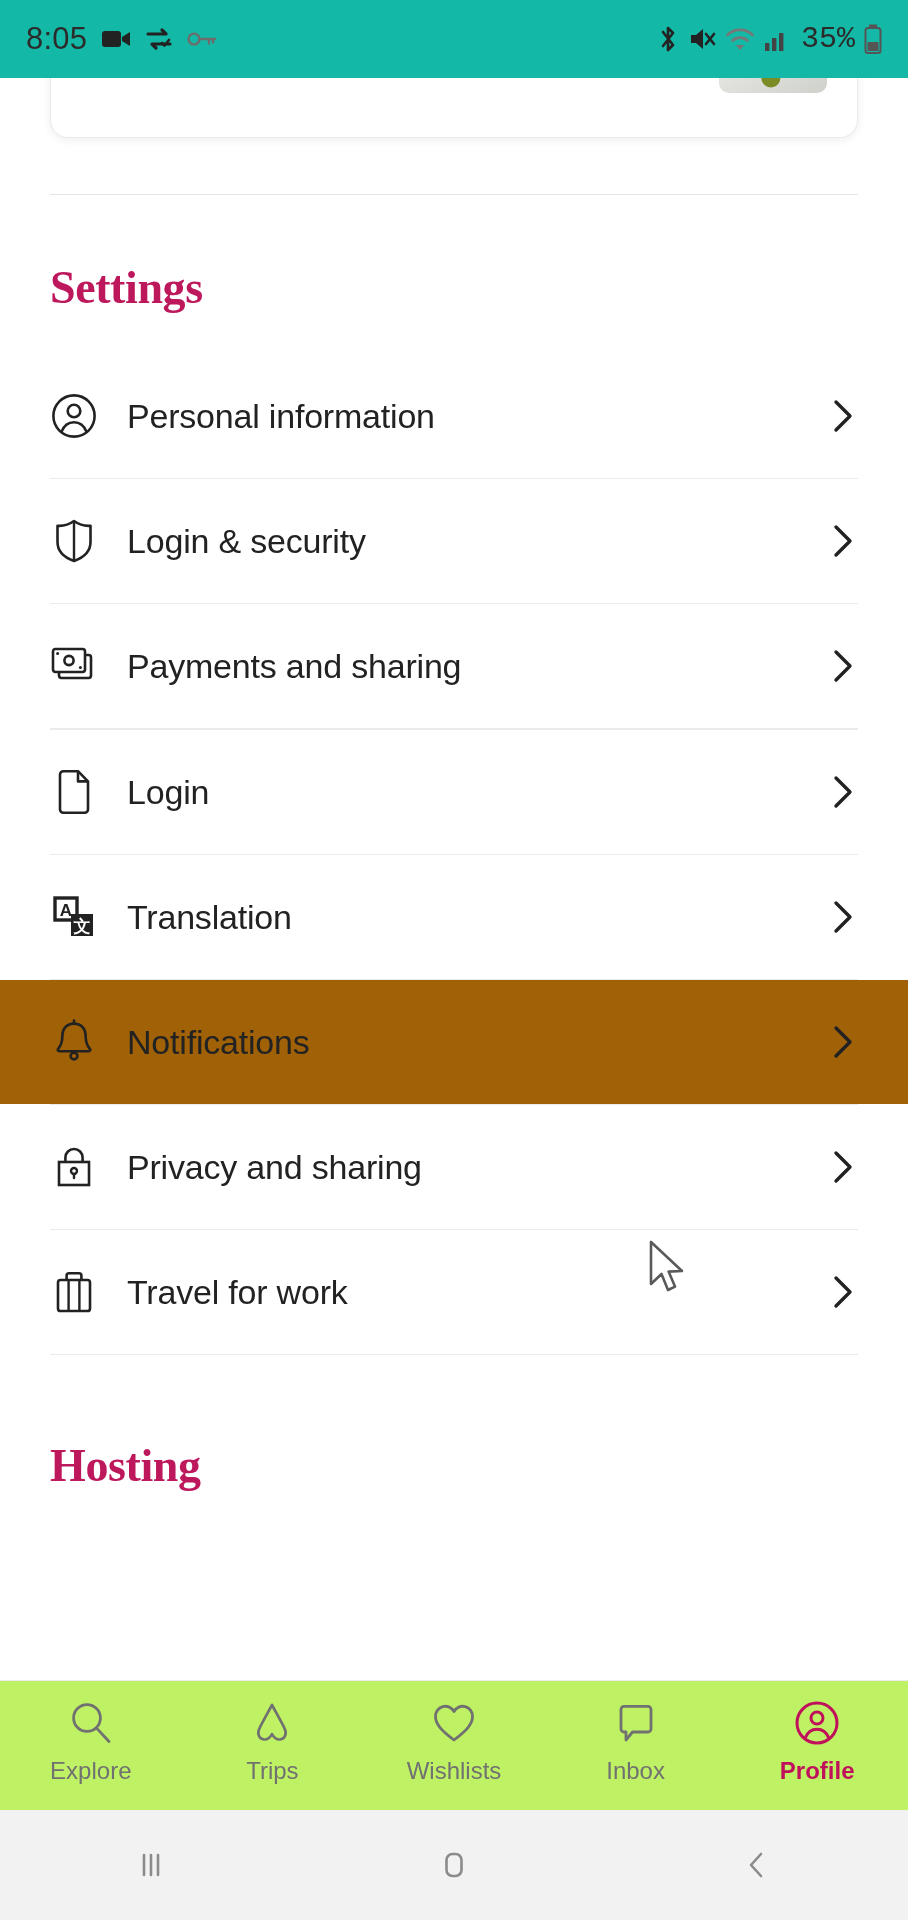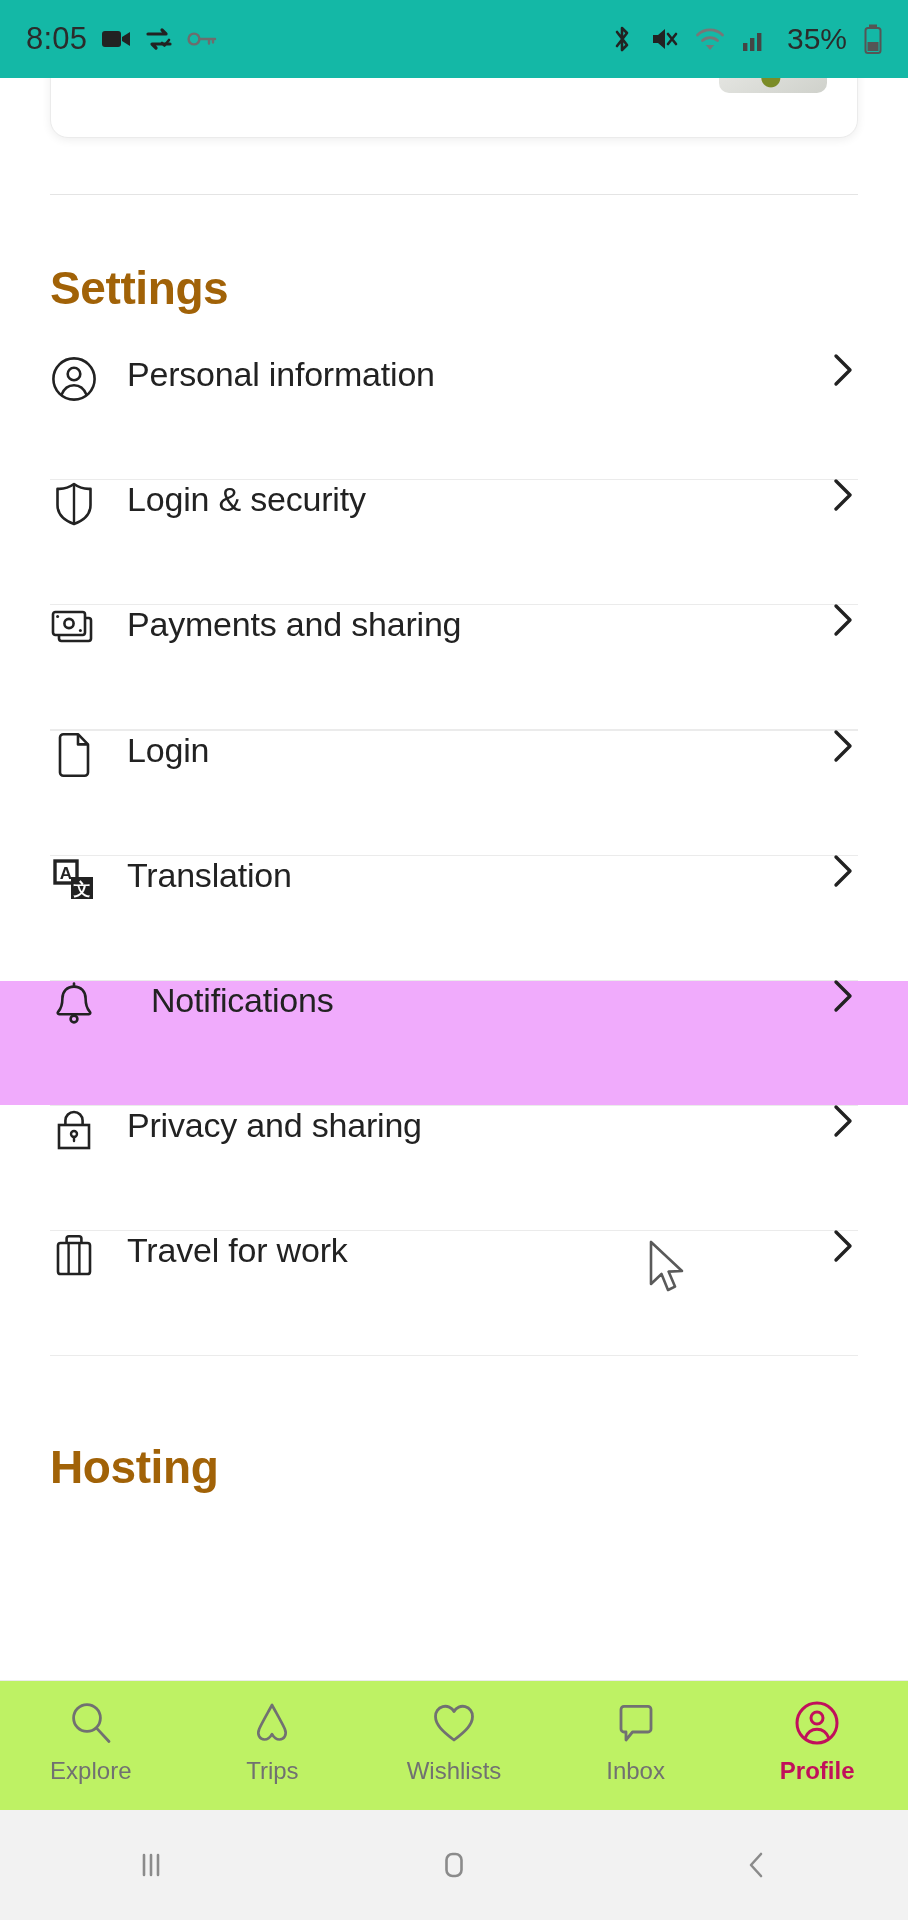--- a/index.html
+++ b/index.html
@@ -24,21 +24,21 @@
     width: 908px;
     height: 78px;
     display: flex;
     align-items: center;
     padding: 0 26px;
     background: #14b8a6;
     z-index: 40;
   }
   .sb-left { display: flex; align-items: center; gap: 14px; }
   .sb-clock { font-size: 31px; color: #2b2b2b; letter-spacing: 0.2px; }
-  .sb-right { margin-left: auto; display: flex; align-items: center; gap: 17px; }
+  .sb-right { margin-left: auto; display: flex; align-items: center; gap: 9px; font-family: Liberation Mono, monospace; }
   .sb-icon { display: inline-flex; align-items: center; justify-content: center; }
   .sb-batt-text { font-size: 30px; color: #2b2b2b; margin-left: 2px; }
 
   
   .content {
     position: absolute;
     top: 78px; left: 0;
     width: 908px;
     bottom: 240px;
     background: #ffffff;
@@ -78,36 +78,38 @@
   .section-divider {
     margin: 56px 50px 0 50px;
     height: 1px;
     background: #e4e4e4;
   }
 
   .section-title {
     margin: 66px 0 0 50px;
     font-size: 46px;
     font-weight: bold;
-    color: #a16207;
+    color: #be185d;
     letter-spacing: -0.4px;
+    font-family: Liberation Serif, serif;
   }
   .section-title.hosting { margin-top: 84px; }
 
   .list { margin: 40px 0 0 0; }
 
   .row {
     position: relative;
     display: flex;
+    align-items: center;
     height: 124px;
     padding: 0 50px;
     background: #ffffff;
     cursor: pointer;
   }
-  .row.highlight { background: #f0abfc; gap: 24px; }
+  .row.highlight { background: #a16207; }
   .row-sep {
     margin: 0 50px;
     height: 1px;
     background: #ebebeb;
   }
   .row-icon {
     width: 48px; height: 48px;
     flex: 0 0 48px;
     display: flex;
     align-items: center;

